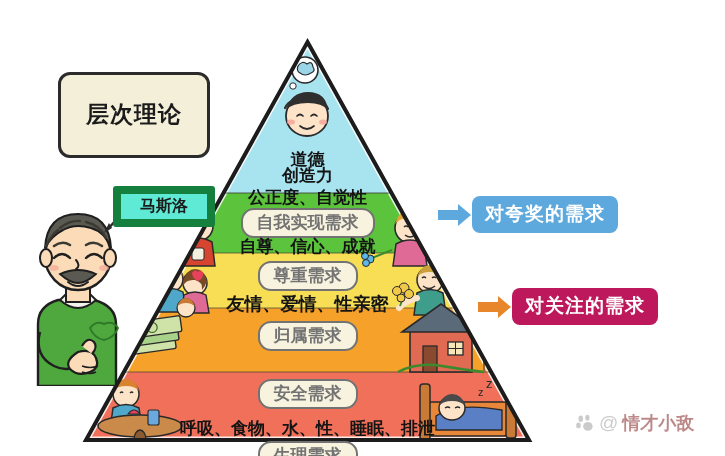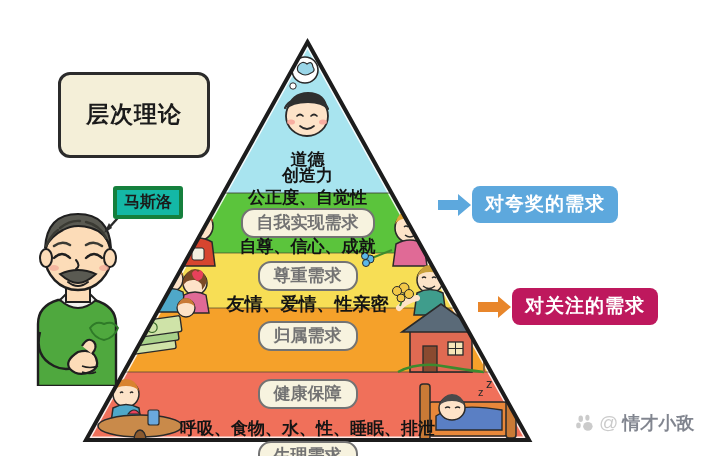--- a/index.html
+++ b/index.html
@@ -44,23 +44,23 @@
     color: #1b1b1b;
     letter-spacing: 1px;
     white-space: nowrap;
   }
 
   
   #maslow-tag {
     position: absolute;
     left: 113px;
     top: 186px;
-    padding: 2px 7px;
-    background: #14b8a6;
-    border: 4px solid #15803d;
+    padding: 2px 19px;
+    background: #5eead4;
+    border: 8px solid #15803d;
     border-radius: 3px;
     font-size: 16px;
     font-weight: bold;
     color: #1b1b1b;
     white-space: nowrap;
     z-index: 30;
   }
   #maslow-pointer {
     position: absolute;
     left: 101px;
@@ -130,40 +130,40 @@
   }
   .callout .cbox {
     border-radius: 8px;
     padding: 5px 13px 6px 13px;
     font-size: 19px;
     font-weight: bold;
     color: #ffffff;
     white-space: nowrap;
     letter-spacing: 1px;
   }
-  #callout-praise { left: 438px; top: 186px; }
+  #callout-praise { left: 438px; top: 196px; }
   #callout-praise .cbox { background: #5da8dd; }
   #callout-attention { left: 478px; top: 288px; }
   #callout-attention .cbox { background: #be185d; }
   .arrow-svg { display: block; }
 
   
   #watermark {
     position: absolute;
     left: 576px;
     top: 411px;
     display: flex;
     align-items: center;
     gap: 4px;
     z-index: 40;
     opacity: 0.52;
   }
   #watermark .wm-text {
     font-size: 18px;
-    color: #0f172a;
+    color: #7f1d1d;
     font-weight: bold;
     white-space: nowrap;
   }
   #watermark .wm-at {
     font-size: 19px;
     color: #9d9d9d;
   }
   #wm-paw { width: 19px; height: 19px; }
 
   
@@ -328,21 +328,21 @@
     <div class="lvl-text" id="t1b">创造力</div>
     <div class="lvl-text" id="t1c">公正度、自觉性</div>
     <div class="pill" id="p1">自我实现需求</div>
 
     <div class="lvl-text" id="t2a">自尊、信心、成就</div>
     <div class="pill" id="p2">尊重需求</div>
 
     <div class="lvl-text" id="t3a">友情、爱情、性亲密</div>
     <div class="pill" id="p3">归属需求</div>
 
-    <div class="pill" id="p4">健康保障</div>
+    <div class="pill" id="p4">安全需求</div>
 
     <div class="lvl-text" id="t5a">呼吸、食物、水、性、睡眠、排泄</div>
     <div class="pill" id="p5">生理需求</div>
   </div>
 
   <div id="title-card">
     <div class="tline">层次理论</div>
   </div>
 
   <svg id="maslow-figure" viewBox="0 0 130 190">

